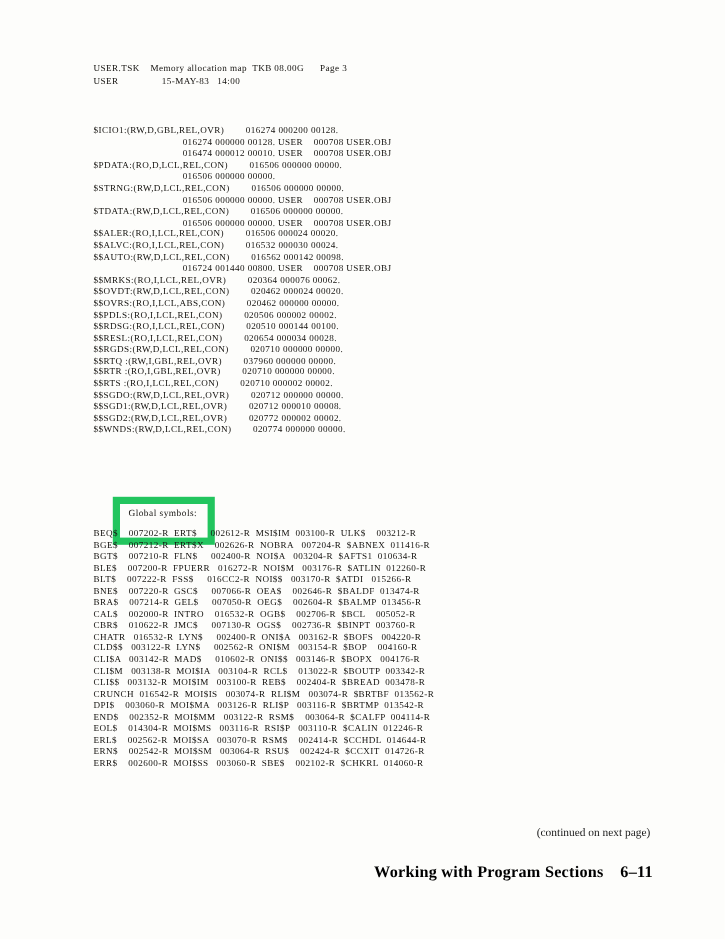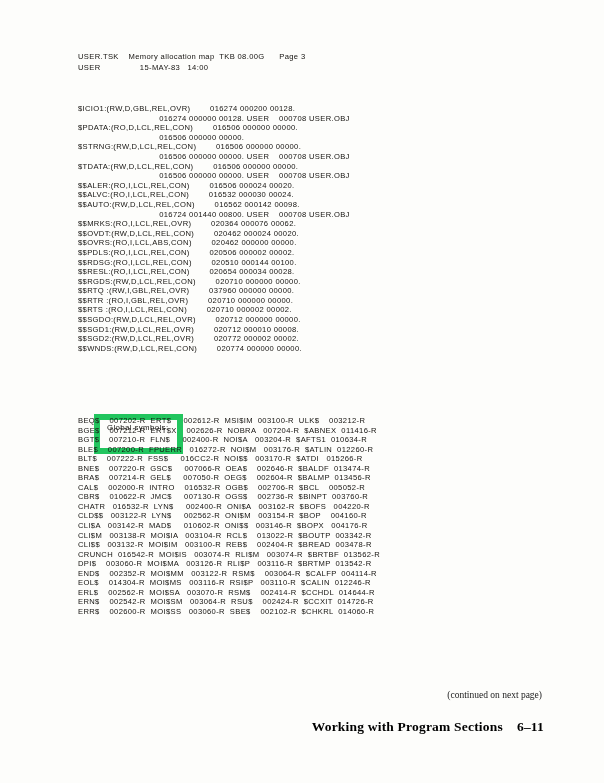--- a/index.html
+++ b/index.html
@@ -13,21 +13,21 @@
     position: relative;
     font-family: "Liberation Serif", serif;
     color: #1a1a1a;
   }
   .page {
     position: absolute;
     inset: 0;
     background: #fdfdfb;
   }
   .mono {
-    font-family: Liberation Sans, sans-serif;
+    font-family: Liberation Serif, serif;
     font-size: 7.6px;
     letter-spacing: 0.35px;
     white-space: pre;
     color: #14120f;
   }
   
   #listing-header {
     position: absolute;
     left: 78px;
     top: 52px;
@@ -50,21 +50,21 @@
     background: transparent;
   }
   #global-box .mono {
     font-size: 7.8px;
     letter-spacing: 0.4px;
   }
   
   #symbol-table {
     position: absolute;
     left: 78px;
-    top: 416px;
+    top: 440px;
     line-height: 9.55px;
   }
   
   #continued-note {
     position: absolute;
     right: 62px;
     top: 690px;
     font-family: "Liberation Serif", serif;
     font-size: 9.5px;
     color: #1a1a1a;
@@ -91,20 +91,21 @@
 <div class="page">
 
   <div id="listing-header">
     <div class="mono">USER.TSK    Memory allocation map  TKB 08.00G      Page 3</div>
     <div class="mono">USER                15-MAY-83   14:00</div>
   </div>
 
   <div id="alloc-block">
     <div class="mono">$ICIO1:(RW,D,GBL,REL,OVR)        016274 000200 00128.</div>
     <div class="mono">                                 016274 000000 00128. USER    000708 USER.OBJ</div>
+    <div class="mono">                                 016474 000012 00010. USER    000708 USER.OBJ</div>
     <div class="mono">$PDATA:(RO,D,LCL,REL,CON)        016506 000000 00000.</div>
     <div class="mono">                                 016506 000000 00000.</div>
     <div class="mono">$STRNG:(RW,D,LCL,REL,CON)        016506 000000 00000.</div>
     <div class="mono">                                 016506 000000 00000. USER    000708 USER.OBJ</div>
     <div class="mono">$TDATA:(RW,D,LCL,REL,CON)        016506 000000 00000.</div>
     <div class="mono">                                 016506 000000 00000. USER    000708 USER.OBJ</div>
     <div class="mono">$$ALER:(RO,I,LCL,REL,CON)        016506 000024 00020.</div>
     <div class="mono">$$ALVC:(RO,I,LCL,REL,CON)        016532 000030 00024.</div>
     <div class="mono">$$AUTO:(RW,D,LCL,REL,CON)        016562 000142 00098.</div>
     <div class="mono">                                 016724 001440 00800. USER    000708 USER.OBJ</div>

